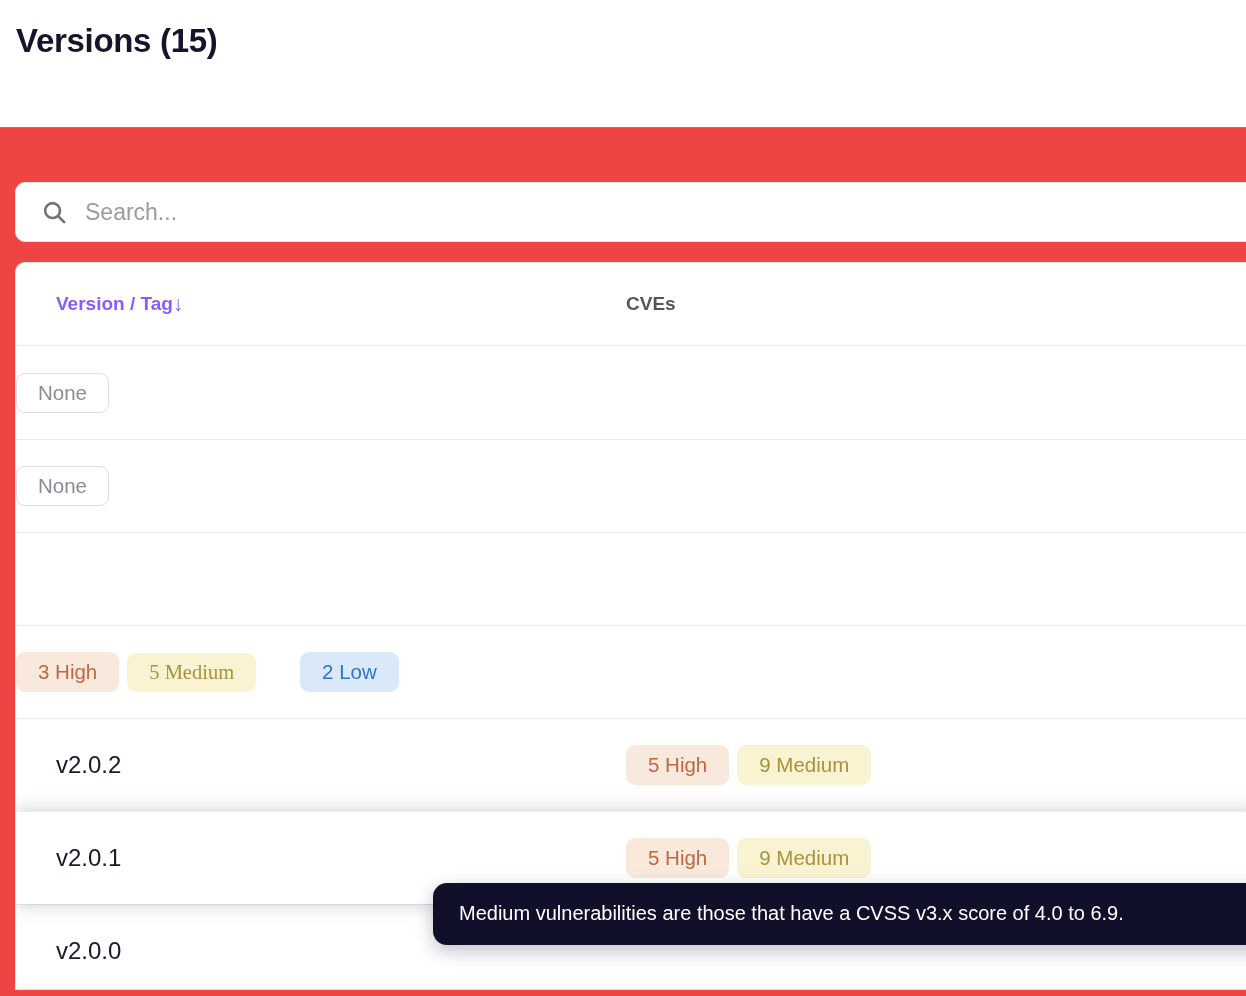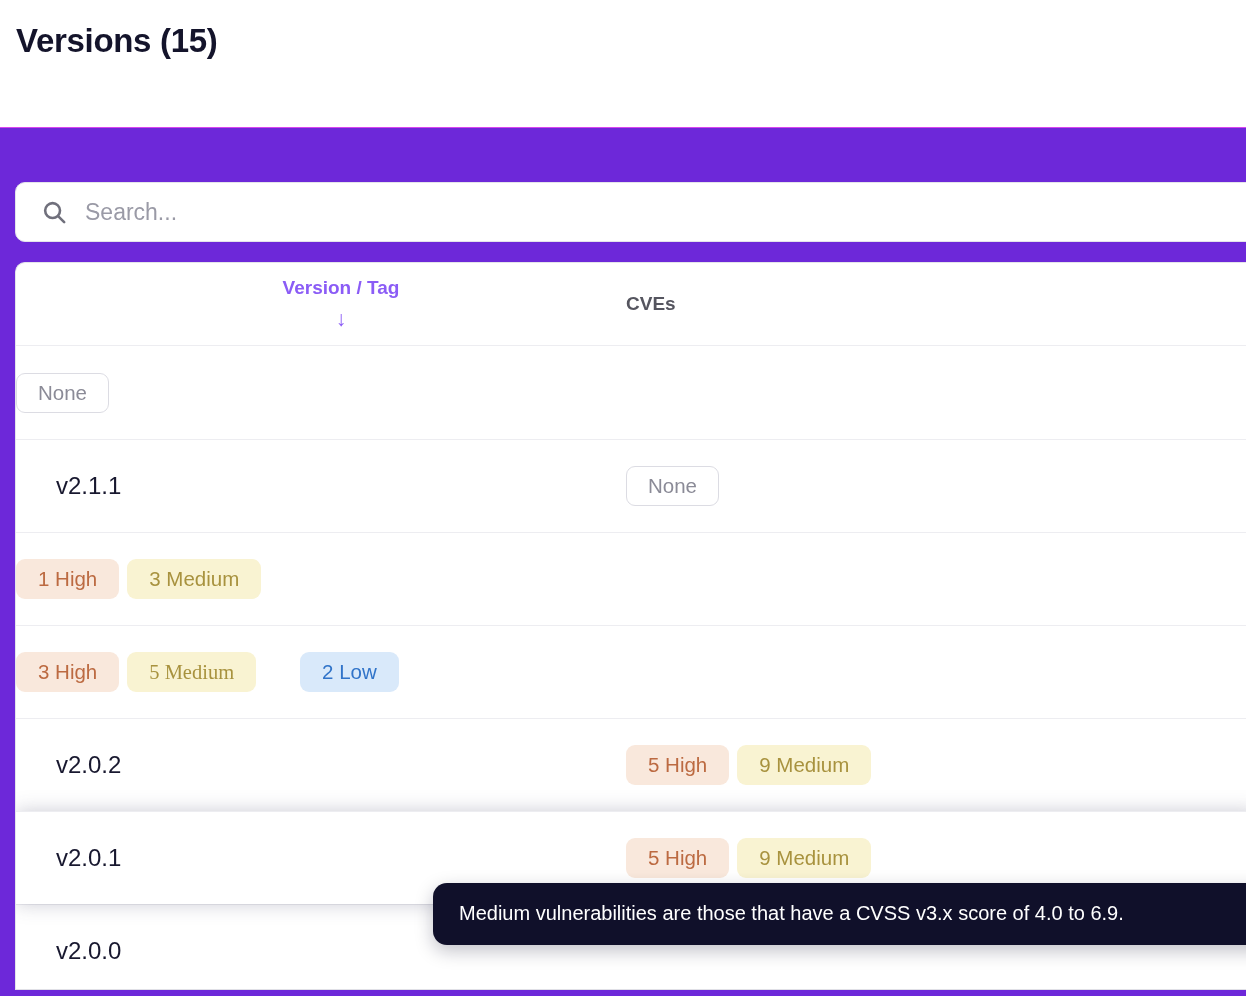--- a/index.html
+++ b/index.html
@@ -69,21 +69,21 @@
     align-items: center;
     height: 83px;
     border-bottom: 1px solid #ededf1;
   }
   .th { font-size: 19px; font-weight: 700; }
   .th-version {
     width: 610px;
     padding-left: 40px;
     color: #8b5cf6;
     cursor: pointer;
-    display: flex; align-items: center; gap: 8px; flex-direction: column;
+    display: flex; align-items: center; 
   }
   .sort-arrow { font-size: 21px; font-weight: 400; }
   .th-cves { color: #55555f; }
 
   .trow {
     display: flex;
     align-items: center;
     height: 93px;
     background: #ffffff;
   }
@@ -92,21 +92,21 @@
     position: relative;
     z-index: 1;
     box-shadow: 0 0 18px rgba(70, 70, 100, 0.28);
   }
   .cell-version {
     width: 610px;
     padding-left: 40px;
     font-size: 24px;
     color: #18182f;
   }
-  .cell-cves { display: flex; gap: 8px; }
+  .cell-cves { display: flex; align-items: center; gap: 8px; }
 
   .badge {
     display: inline-flex;
     align-items: center;
     justify-content: center;
     padding: 8px 22px;
     border-radius: 9px;
     font-size: 20.5px;
     font-weight: 500;
     white-space: nowrap;
@@ -131,21 +131,21 @@
 </style>
 </head>
 <body>
 
 <div class="page">
 
   <div class="page-header">
     <h1 class="page-title">Versions (15)</h1>
   </div>
 
-  <div class="content" style="background: #6d28d9;">
+  <div class="content" style="background: #ef4444;">
 
     <div class="search-box">
       <span class="icon">
         <svg width="27" height="27" viewBox="0 0 24 24" fill="none" stroke="#70707c" stroke-width="2.3" stroke-linecap="round">
           <circle cx="10.3" cy="10.3" r="6.6"></circle>
           <line x1="15.2" y1="15.2" x2="20.6" y2="20.6"></line>
         </svg>
       </span>
       <input class="search-input" type="text" placeholder="Search..." style="">
     </div>
@@ -160,30 +160,25 @@
           <span>CVEs</span>
         </div>
       </div>
       <div id="rows">
           <div class="trow">
             <div class="cell cell-cves">
               <span class="badge badge-none" style="background: rgb(255, 255, 255); color: rgb(139, 139, 151); border: 1.5px solid rgb(220, 220, 227);">None</span>
             </div>
           </div>
           <div class="trow">
-            <div class="cell cell-version">v2.1.1</div>
             <div class="cell cell-cves">
               <span class="badge badge-none" style="background: rgb(255, 255, 255); color: rgb(139, 139, 151); border: 1.5px solid rgb(220, 220, 227);">None</span>
             </div>
           </div>
           <div class="trow">
-            <div class="cell cell-cves">
-              <span class="badge badge-high" style="background: rgb(249, 232, 220); color: rgb(188, 106, 65);">1 High</span>
-              <span class="badge badge-medium" style="background: rgb(249, 243, 210); color: rgb(168, 146, 62);">3 Medium</span>
-            </div>
           </div>
           <div class="trow">
             <div class="cell cell-cves">
               <span class="badge badge-high" style="background: rgb(249, 232, 220); color: rgb(188, 106, 65);">3 High</span>
               <span class="badge badge-medium" style="background: rgb(249, 243, 210); color: rgb(168, 146, 62); font-family: Liberation Serif, serif;">5 Medium</span>
               <span class="badge badge-low" style="background: rgb(217, 233, 250); color: rgb(49, 116, 201); margin-left: 36px;">2 Low</span>
             </div>
           </div>
           <div class="trow">
             <div class="cell cell-version">v2.0.2</div>

